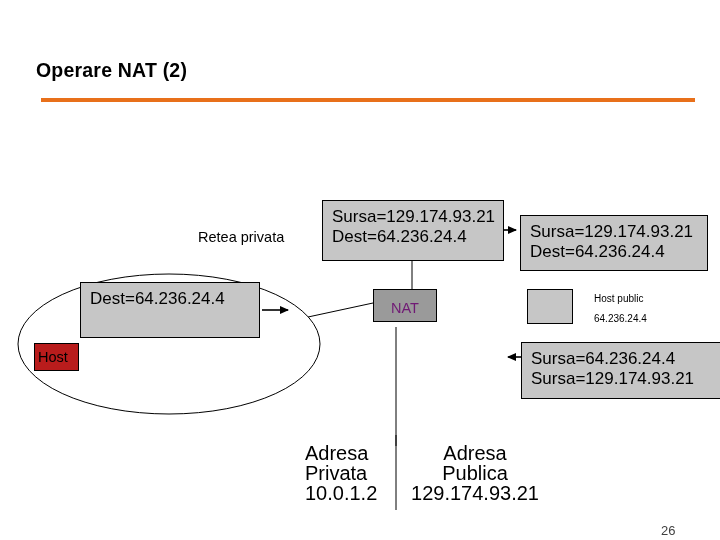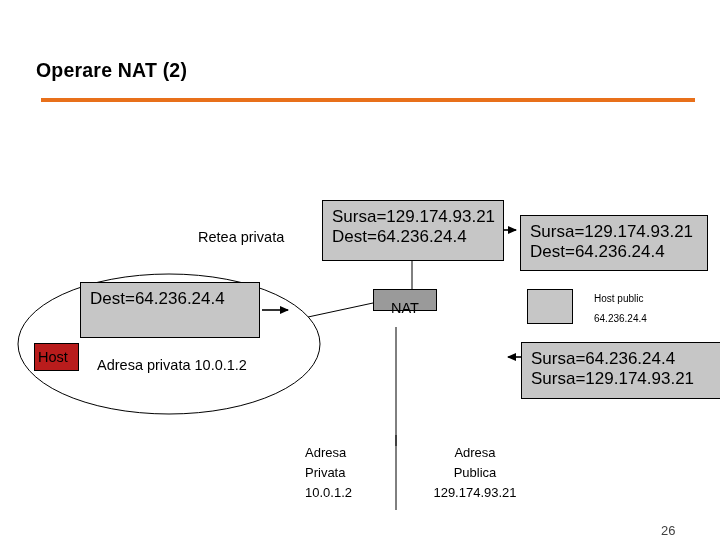--- a/index.html
+++ b/index.html
@@ -80,28 +80,28 @@
   }
   #box-public-reply {
     left: 521px; top: 313px;
     width: 211px; height: 57px;
   }
 
   
   #nat-box {
     position: absolute;
     left: 373px; top: 260px;
-    width: 64px; height: 22px;
+    width: 64px; height: 33px;
     background: #9A9A9A;
     border: 1px solid #000000;
     box-sizing: border-box;
     font-size: 14.5px;
     line-height: 36px;
     text-align: center;
-    color: #000000;
+    color: #701a75;
   }
 
   
   #host-box {
     position: absolute;
     left: 34px; top: 314px;
     width: 45px; height: 28px;
     background: #b91c1c;
     border: 1px solid #000000;
     box-sizing: border-box;
@@ -145,21 +145,21 @@
   
   #nat-table {
     position: absolute;
     left: 300px;
     top: 414px;
     width: 240px;
     height: 66px;
   }
   .tbl-col {
     position: absolute;
-    font-size: 13px;
+    font-size: 20px;
     line-height: 20px;
     white-space: nowrap;
   }
   #tbl-col-private { left: 5px;  top: 0; text-align: left; }
   #tbl-col-public  { left: 110px; top: 0; text-align: center; width: 130px; }
   .tbl-col .ln { display: block; }
 
   
   #page-number {
     position: absolute;
@@ -222,24 +222,20 @@
 
   <div class="pkt-box" id="box-public-reply">
     <span class="ln">Sursa=64.236.24.4</span>
     <span class="ln">Sursa=129.174.93.21</span>
   </div>
 
   <div id="nat-box">NAT</div>
 
   <div id="host-box">Host</div>
 
-  <div class="plain-label" id="label-adresa-privata">
-    <span class="ln">Adresa privata</span>
-    <span class="ln">10.0.1.2</span>
-  </div>
 
   <div id="legend-swatch"></div>
   <div id="legend-text">
     <span class="ln">Host public</span>
     <span class="ln">64.236.24.4</span>
   </div>
 
   <div id="nat-table">
     <div class="tbl-col" id="tbl-col-private">
       <span class="ln">Adresa</span>

